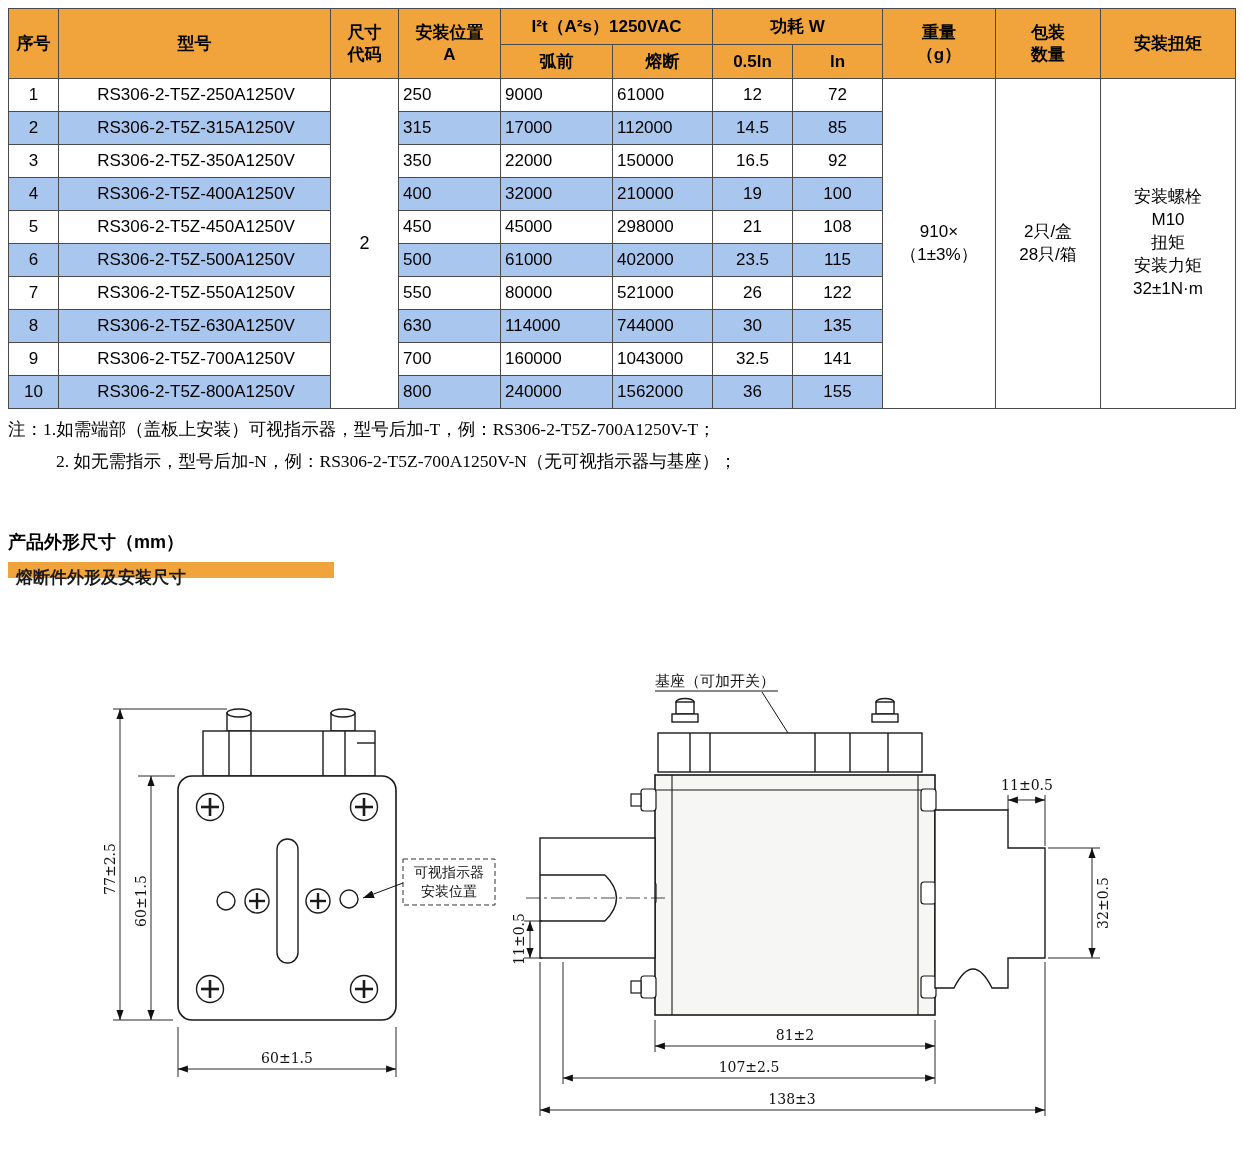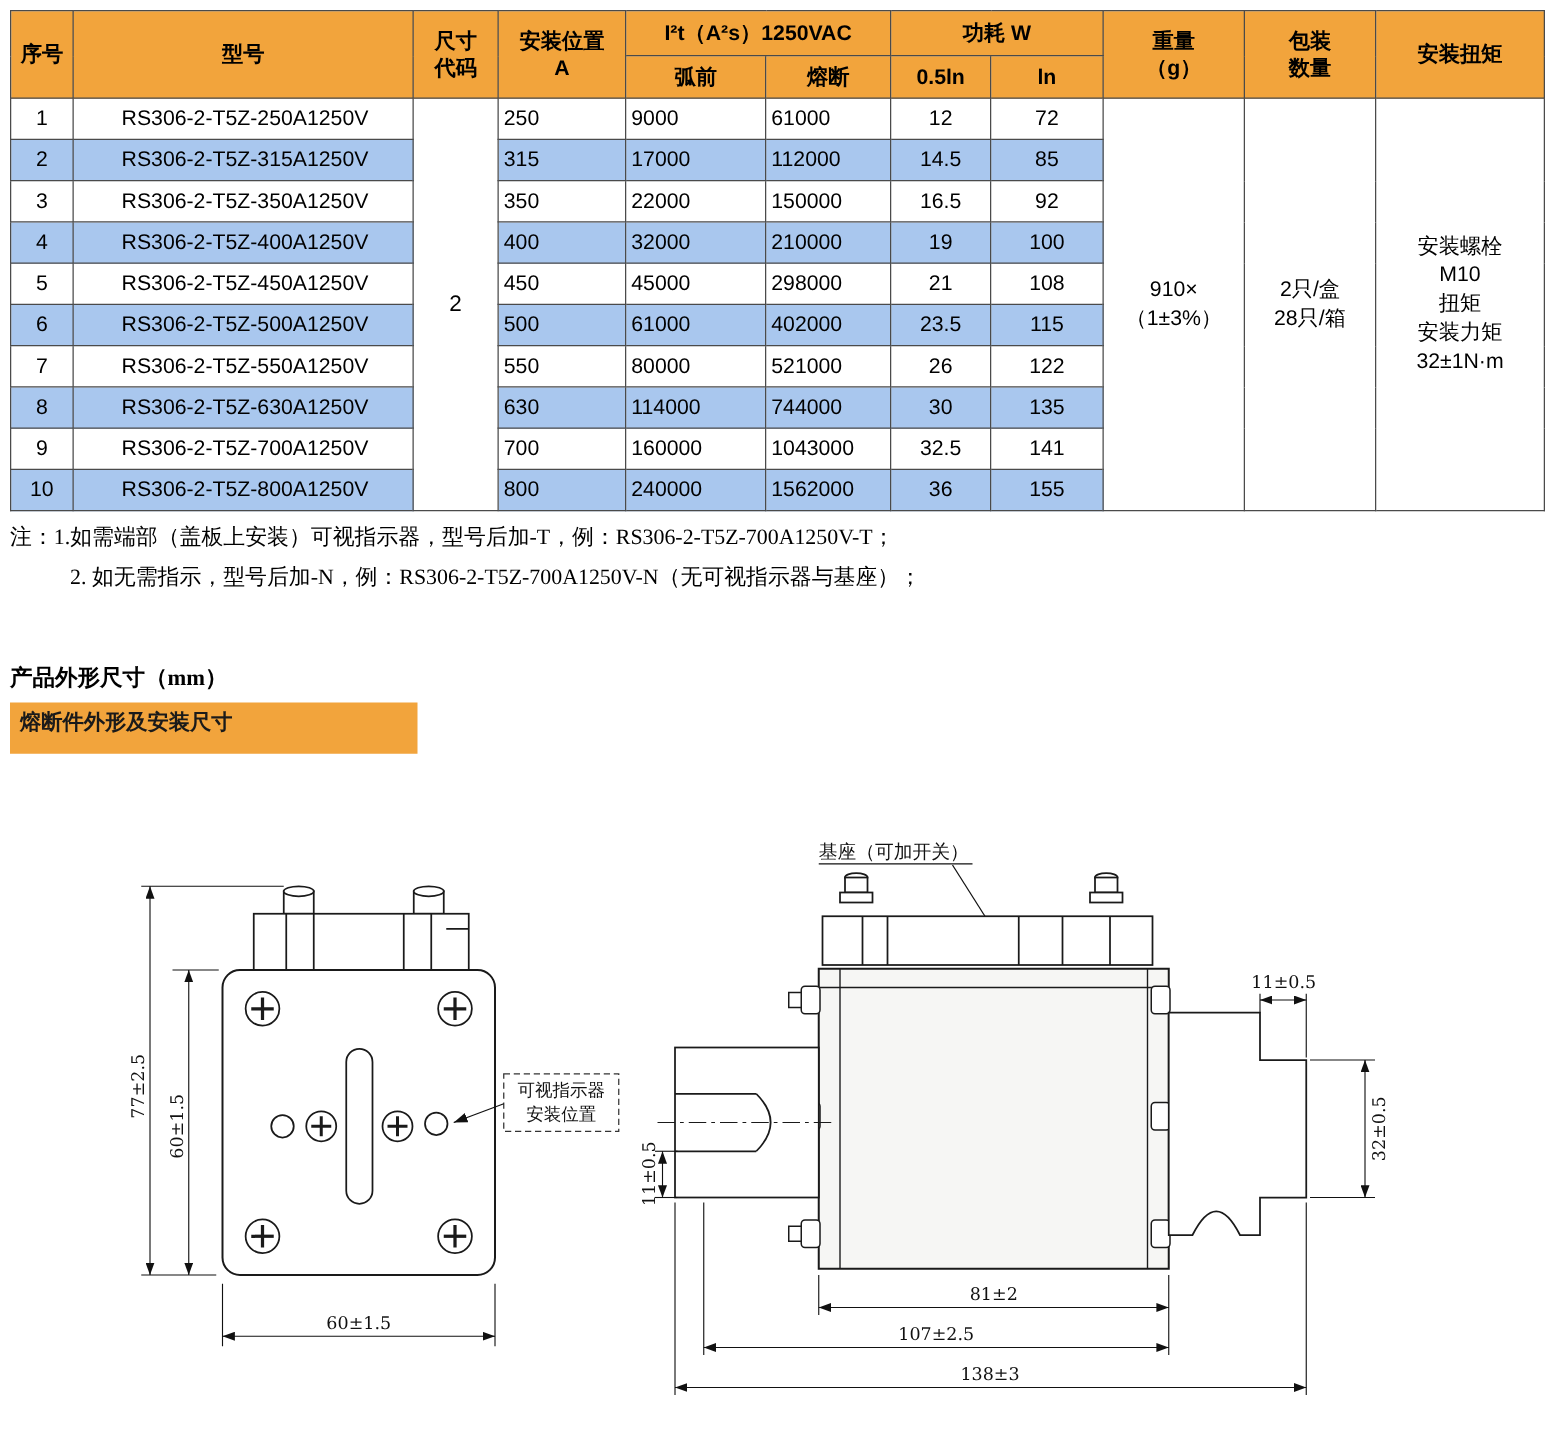--- a/index.html
+++ b/index.html
@@ -18,22 +18,22 @@
   .spec td.model { text-align:center; padding-left:7px; }
   .spec td.num-r { text-align:left; padding-right:14px; }
   .spec td.merged { background:#fff !important; white-space:pre-line; line-height:1.35; font-size:17px;margin-left:16px; }
   .spec td.sizecode { font-size:18px; }
 
   
   .notes { position:absolute; left:8px; top:414px; font-family:Liberation Serif, serif; font-size:17.5px; line-height:1.8; }
   .notes .l2 { padding-left:48px; }
 
   
-  .dim-title { position:absolute; left:8px; top:530px; font-size:18px; font-weight:bold; font-family:Liberation Serif, serif; }
-  .dim-subtitle { position:absolute; left:8px; top:562px; width:326px; height:41px; background:#F2A43C;
+  .dim-title { position:absolute; left:8px; top:530px; font-size:18px; font-weight:bold; font-family:Liberation Sans, sans-serif; }
+  .dim-subtitle { position:absolute; left:8px; top:562px; width:326px; height:16px; background:#F2A43C;
                   font-size:17px; font-weight:bold; color:#1a1a1a; line-height:31px; padding-left:8px;
                   font-family:"Liberation Serif",serif; }
 
   
   svg.draw { position:absolute; }
   .dimtext { font-family:"DejaVu Serif",serif; }
 </style>
 </head>
 <body>
 

